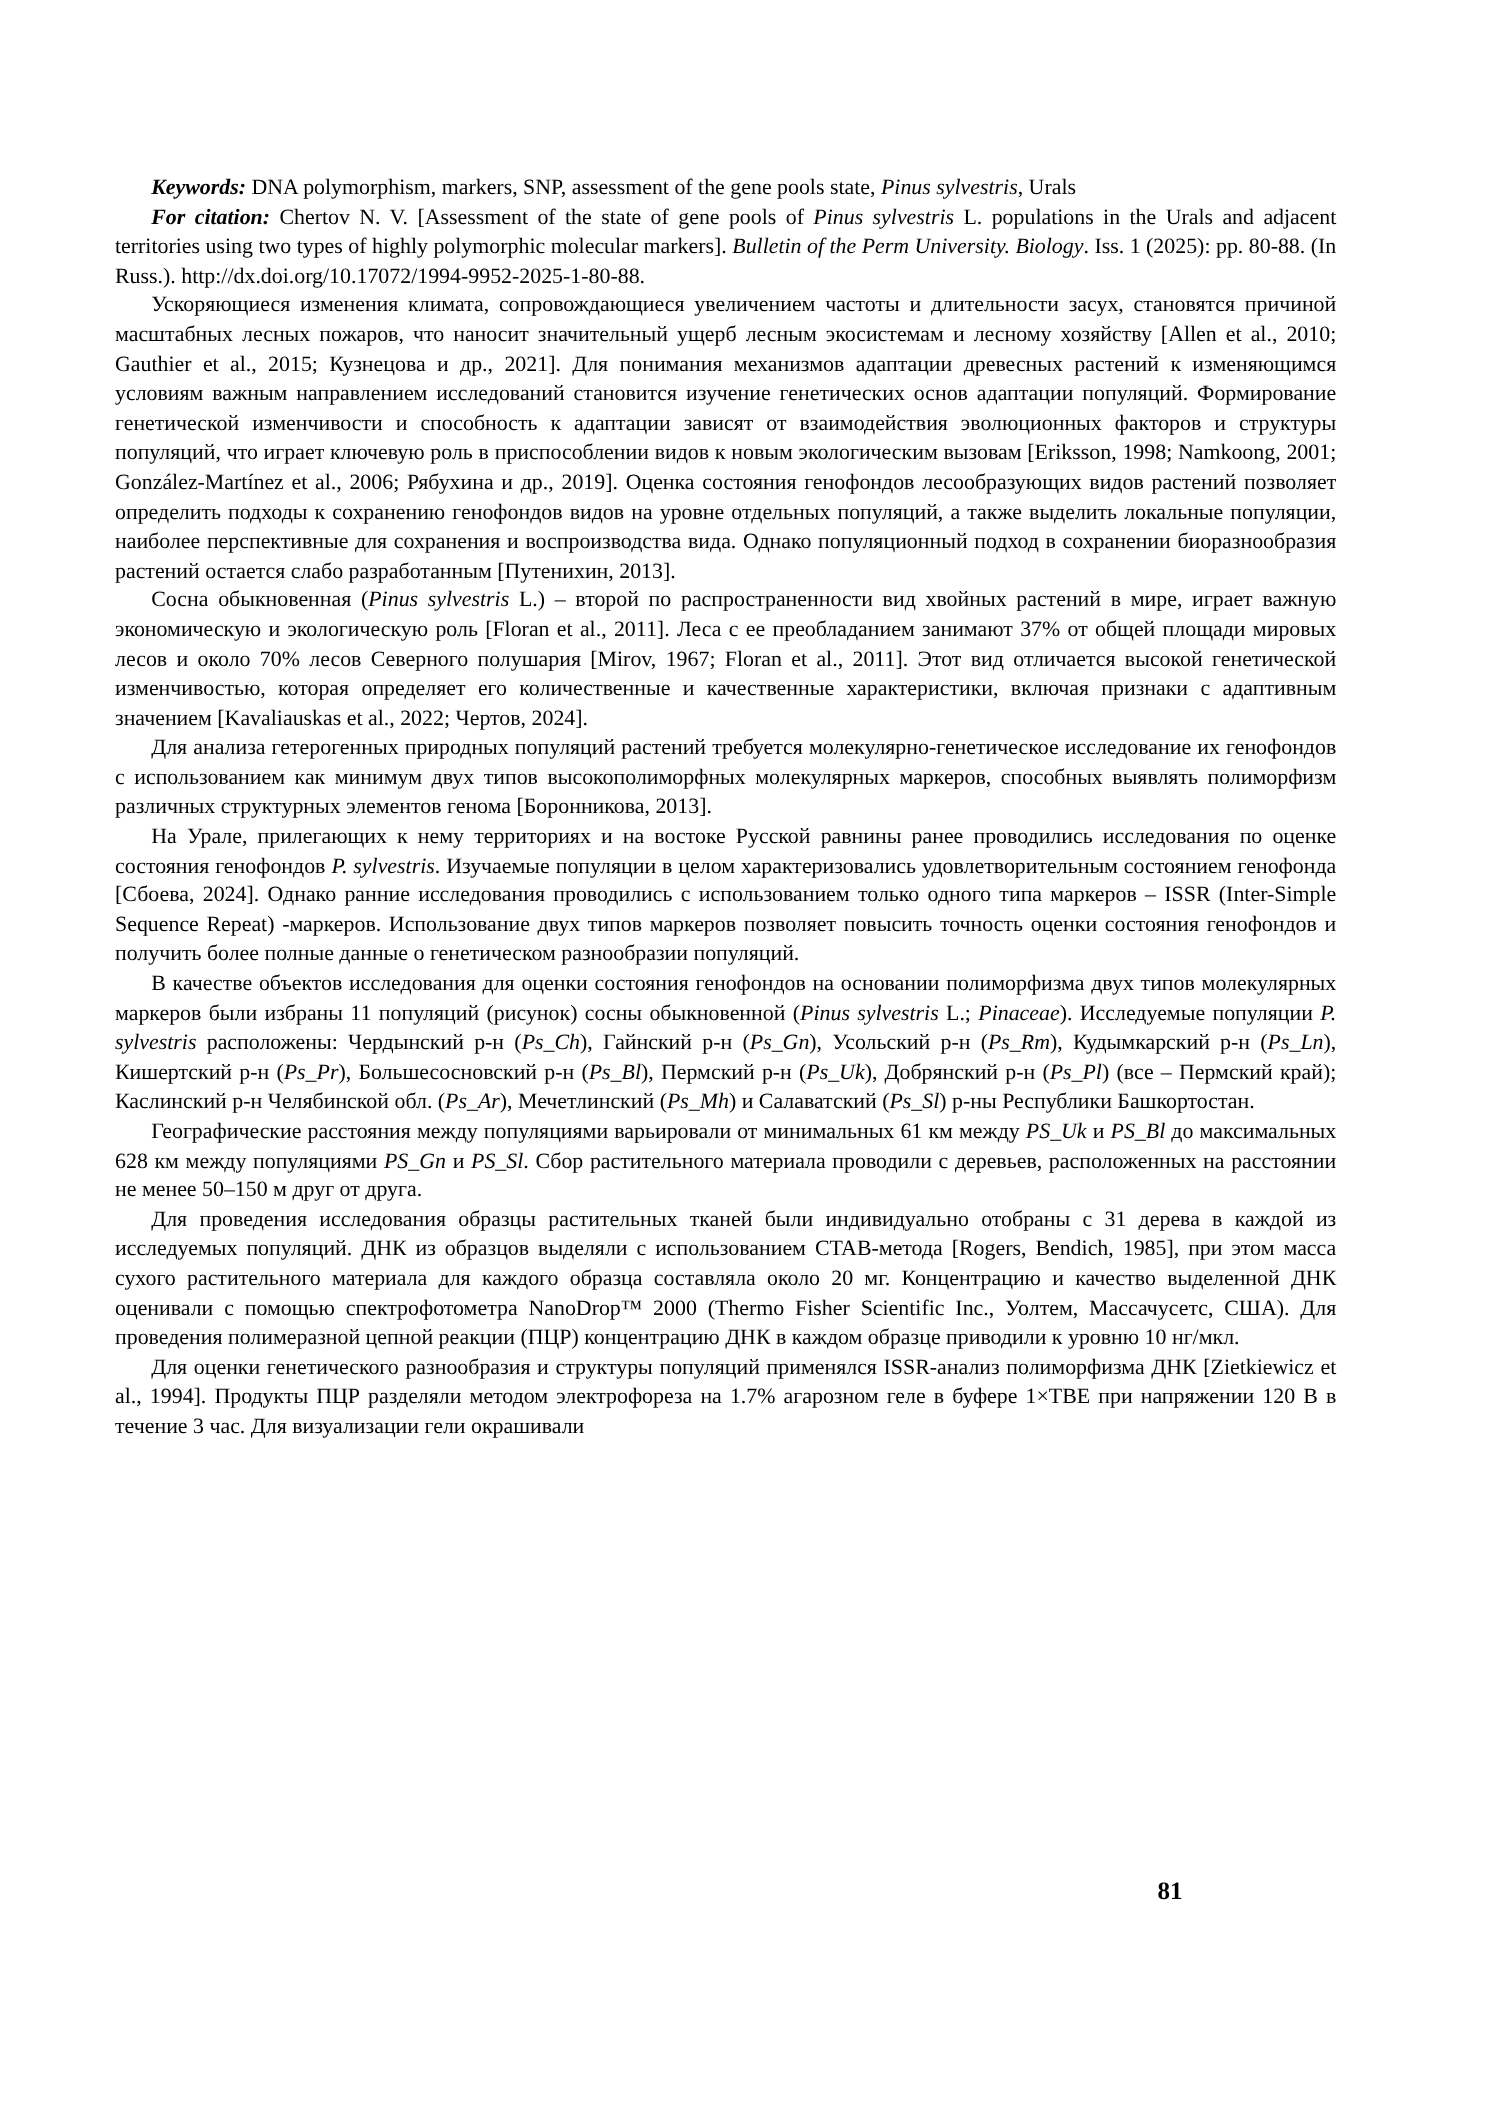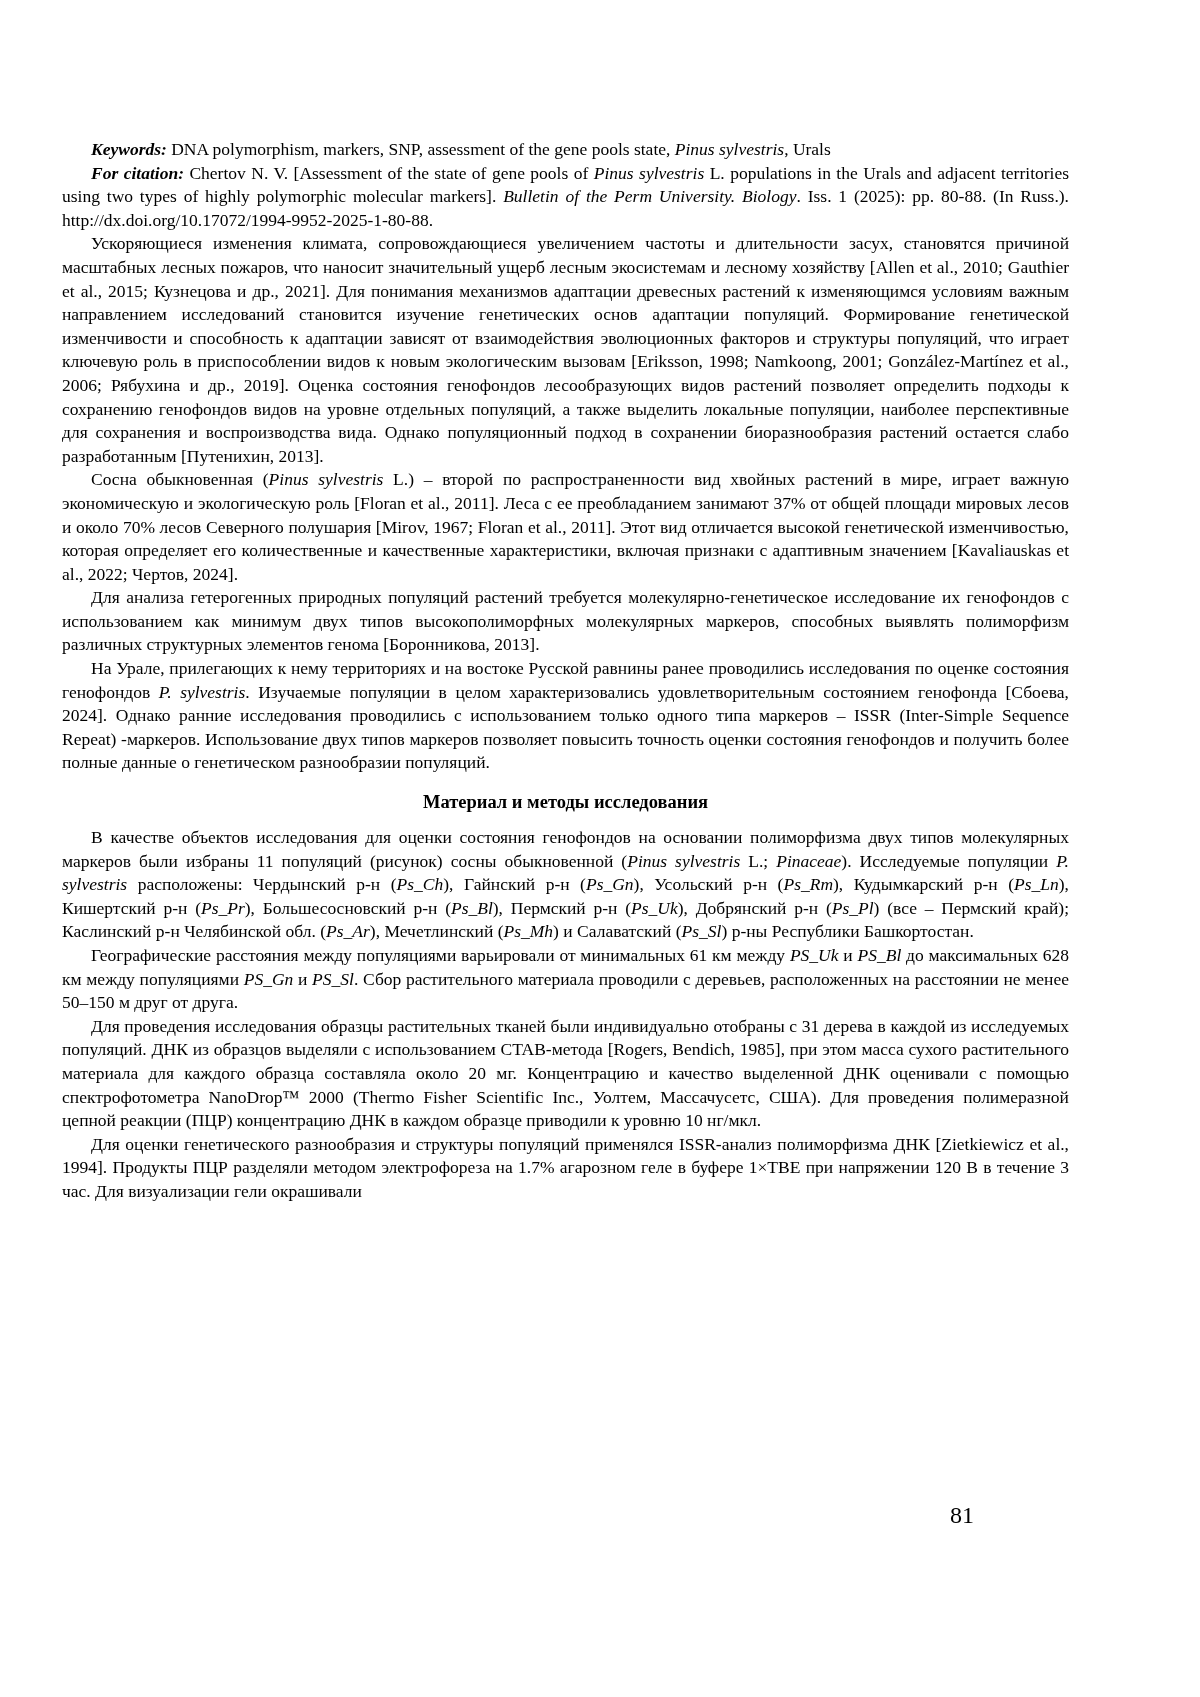--- a/index.html
+++ b/index.html
@@ -6,56 +6,56 @@
   html, body { background: #ffffff; }
   body {
     width: 1200px;
     height: 1697px;
     font-family: "Liberation Serif", serif;
     color: #000000;
     position: relative;
     overflow: hidden;
   }
   .page {
-    padding: 138px 131px 0 62px;
+    padding: 138px 131px 0 92px;
   }
   .para {
     font-size: 17.5px;
     line-height: 23.6px;
     text-align: justify;
     text-indent: 29px;
   }
   .heading {
     font-size: 18.5px;
     font-weight: bold;
     text-align: center;
     margin: 17px 0 13px 0;
   }
   .page-number {
     position: absolute;
-    left: 950px;
+    left: 926px;
     top: 1502px;
-    font-size: 24px;
+    font-size: 20px;
+    font-weight: bold;
   }
 </style>
 </head>
 <body>
 
 <div class="page">
 
   <p class="para"><span style="font-style: italic; font-weight: bold;">Keywords:</span><span> DNA polymorphism, markers, SNP, assessment of the gene pools state, </span><span style="font-style: italic;">Pinus sylvestris</span><span>, Urals</span></p>
   <p class="para"><span style="font-style: italic; font-weight: bold;">For citation:</span><span> Chertov N. V. [Assessment of the state of gene pools of </span><span style="font-style: italic;">Pinus sylvestris</span><span> L. populations in the Urals and adjacent territories using two types of highly polymorphic molecular markers]. </span><span style="font-style: italic;">Bulletin of the Perm University. Biology</span><span>. Iss. 1 (2025): pp. 80-88. (In Russ.). http://dx.doi.org/10.17072/1994-9952-2025-1-80-88.</span></p>
 
 
   <p class="para"><span>Ускоряющиеся изменения климата, сопровождающиеся увеличением частоты и длительности засух, становятся причиной масштабных лесных пожаров, что наносит значительный ущерб лесным экосистемам и лесному хозяйству [Allen et al., 2010; Gauthier et al., 2015; Кузнецова и др., 2021]. Для понимания механизмов адаптации древесных растений к изменяющимся условиям важным направлением исследований становится изучение генетических основ адаптации популяций. Формирование генетической изменчивости и способность к адаптации зависят от взаимодействия эволюционных факторов и структуры популяций, что играет ключевую роль в приспособлении видов к новым экологическим вызовам [Eriksson, 1998; Namkoong, 2001; González-Martínez et al., 2006; Рябухина и др., 2019]. Оценка состояния генофондов лесообразующих видов растений позволяет определить подходы к сохранению генофондов видов на уровне отдельных популяций, а также выделить локальные популяции, наиболее перспективные для сохранения и воспроизводства вида. Однако популяционный подход в сохранении биоразнообразия растений остается слабо разработанным [Путенихин, 2013].</span></p>
   <p class="para"><span>Сосна обыкновенная (</span><span style="font-style: italic;">Pinus sylvestris</span><span> L.) – второй по распространенности вид хвойных растений в мире, играет важную экономическую и экологическую роль [Floran et al., 2011]. Леса с ее преобладанием занимают 37% от общей площади мировых лесов и около 70% лесов Северного полушария [Mirov, 1967; Floran et al., 2011]. Этот вид отличается высокой генетической изменчивостью, которая определяет его количественные и качественные характеристики, включая признаки с адаптивным значением [Kavaliauskas et al., 2022; Чертов, 2024].</span></p>
   <p class="para"><span>Для анализа гетерогенных природных популяций растений требуется молекулярно-генетическое исследование их генофондов с использованием как минимум двух типов высокополиморфных молекулярных маркеров, способных выявлять полиморфизм различных структурных элементов генома [Боронникова, 2013].</span></p>
   <p class="para"><span>На Урале, прилегающих к нему территориях и на востоке Русской равнины ранее проводились исследования по оценке состояния генофондов </span><span style="font-style: italic;">P. sylvestris</span><span>. Изучаемые популяции в целом характеризовались удовлетворительным состоянием генофонда [Сбоева, 2024]. Однако ранние исследования проводились с использованием только одного типа маркеров – ISSR (Inter-Simple Sequence Repeat) -маркеров. Использование двух типов маркеров позволяет повысить точность оценки состояния генофондов и получить более полные данные о генетическом разнообразии популяций.</span></p>
 
-  <h2 class="heading">Материал и методы исследования</h2>
 
   <p class="para"><span>В качестве объектов исследования для оценки состояния генофондов на основании полиморфизма двух типов молекулярных маркеров были избраны 11 популяций (рисунок) сосны обыкновенной (</span><span style="font-style: italic;">Pinus sylvestris</span><span> L.; </span><span style="font-style: italic;">Pinaceae</span><span>). Исследуемые популяции </span><span style="font-style: italic;">P. sylvestris</span><span> расположены: Чердынский р-н (</span><span style="font-style: italic;">Ps_Ch</span><span>), Гайнский р-н (</span><span style="font-style: italic;">Ps_Gn</span><span>), Усольский р-н (</span><span style="font-style: italic;">Ps_Rm</span><span>), Кудымкарский р-н (</span><span style="font-style: italic;">Ps_Ln</span><span>), Кишертский р-н (</span><span style="font-style: italic;">Ps_Pr</span><span>), Большесосновский р-н (</span><span style="font-style: italic;">Ps_Bl</span><span>), Пермский р-н (</span><span style="font-style: italic;">Ps_Uk</span><span>), Добрянский р-н (</span><span style="font-style: italic;">Ps_Pl</span><span>) (все – Пермский край); Каслинский р-н Челябинской обл. (</span><span style="font-style: italic;">Ps_Ar</span><span>), Мечетлинский (</span><span style="font-style: italic;">Ps_Mh</span><span>) и Салаватский (</span><span style="font-style: italic;">Ps_Sl</span><span>) р-ны Республики Башкортостан.</span></p>
   <p class="para"><span>Географические расстояния между популяциями варьировали от минимальных 61 км между </span><span style="font-style: italic;">PS_Uk</span><span> и </span><span style="font-style: italic;">PS_Bl</span><span> до максимальных 628 км между популяциями </span><span style="font-style: italic;">PS_Gn</span><span> и </span><span style="font-style: italic;">PS_Sl</span><span>. Сбор растительного материала проводили с деревьев, расположенных на расстоянии не менее 50–150 м друг от друга.</span></p>
   <p class="para"><span>Для проведения исследования образцы растительных тканей были индивидуально отобраны с 31 дерева в каждой из исследуемых популяций. ДНК из образцов выделяли с использованием CTAB-метода [Rogers, Bendich, 1985], при этом масса сухого растительного материала для каждого образца составляла около 20 мг. Концентрацию и качество выделенной ДНК оценивали с помощью спектрофотометра NanoDrop™ 2000 (Thermo Fisher Scientific Inc., Уолтем, Массачусетс, США). Для проведения полимеразной цепной реакции (ПЦР) концентрацию ДНК в каждом образце приводили к уровню 10 нг/мкл.</span></p>
   <p class="para"><span>Для оценки генетического разнообразия и структуры популяций применялся ISSR-анализ полиморфизма ДНК [Zietkiewicz et al., 1994]. Продукты ПЦР разделяли методом электрофореза на 1.7% агарозном геле в буфере 1×TBE при напряжении 120 В в течение 3 час. Для визуализации гели окрашивали</span></p>
 
 </div>
 
 <div class="page-number">81</div>
 

